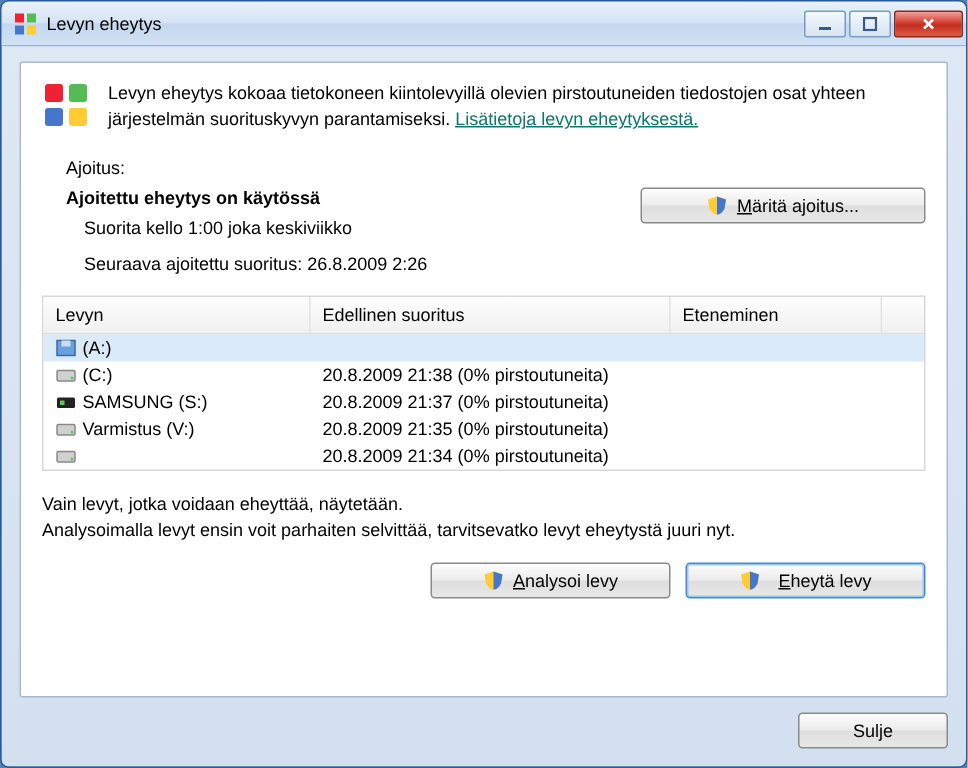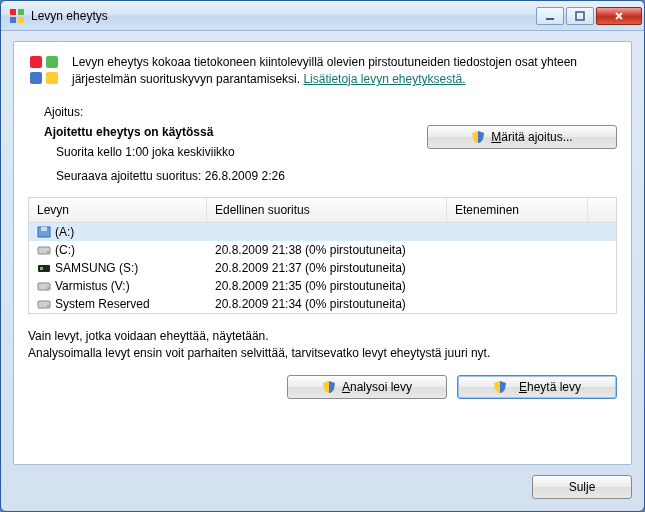--- a/index.html
+++ b/index.html
@@ -183,21 +183,20 @@
               <div class="cell last">20.8.2009 21:35 (0% pirstoutuneita)</div>
             </div>
             <div class="row">
               <div class="cell disk">
                 <span class="disk-icon">
                   <svg viewBox="0 0 14 12">
                     <rect x="1" y="3" width="12" height="7" fill="#d0d0d0" stroke="#888" rx="1"></rect>
                     <circle cx="11" cy="8" r="1" fill="#5c5"></circle>
                   </svg>
                 </span>
-                <span>System Reserved</span>
               </div>
               <div class="cell last">20.8.2009 21:34 (0% pirstoutuneita)</div>
             </div>
           </div>
       </div>
 
       <div class="note">
         <div>Vain levyt, jotka voidaan eheyttää, näytetään.</div>
         <div>Analysoimalla levyt ensin voit parhaiten selvittää, tarvitsevatko levyt eheytystä juuri nyt.</div>
       </div>

